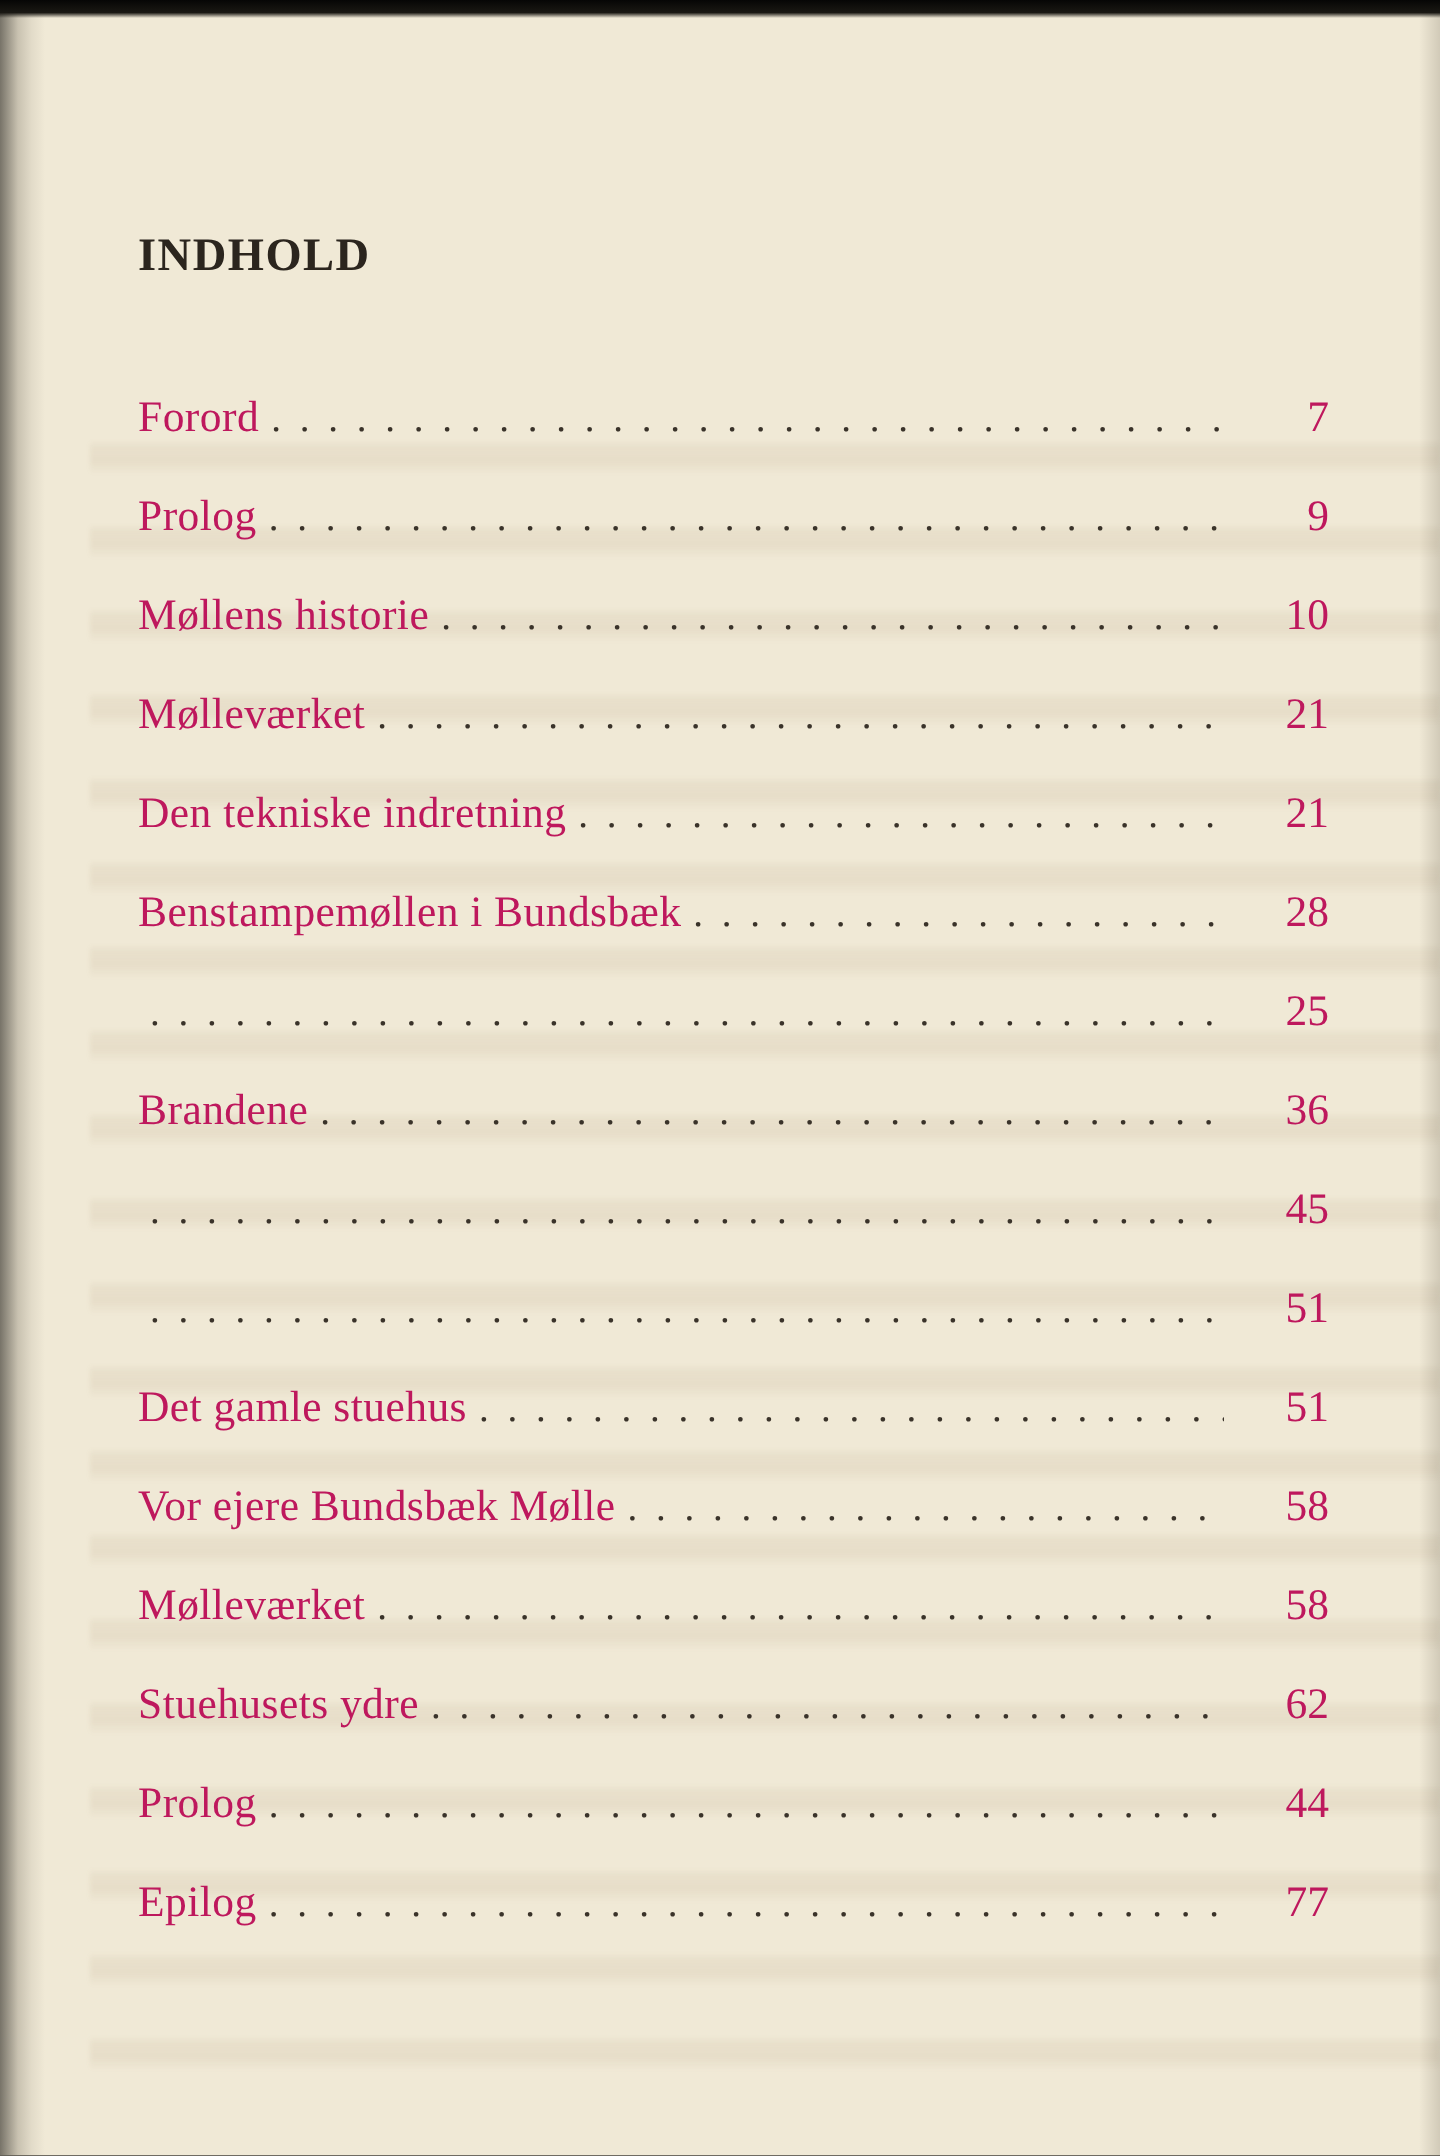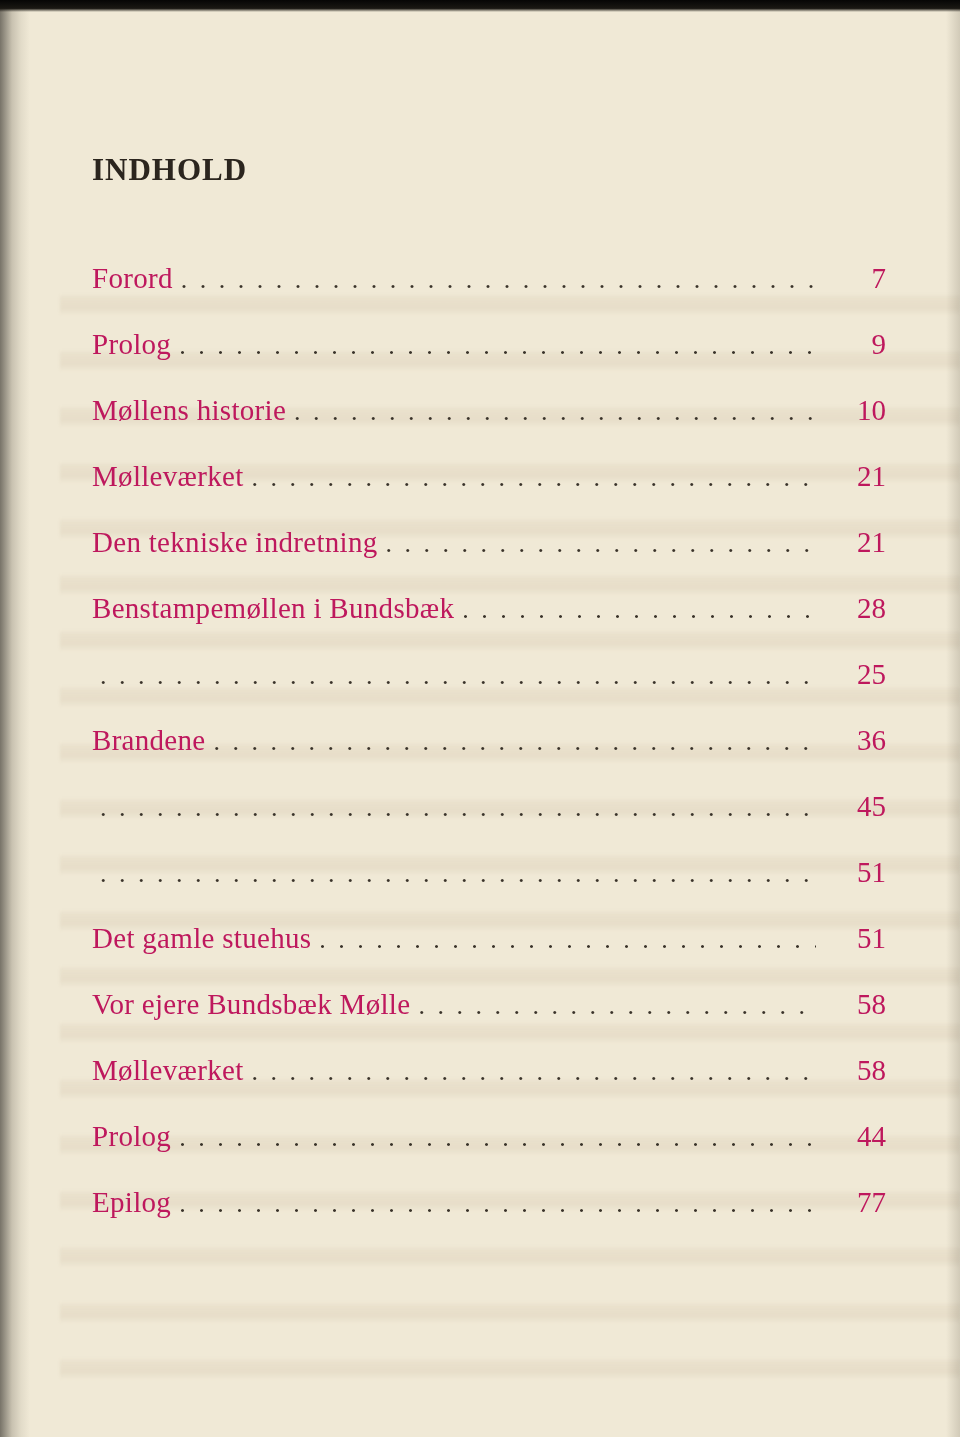--- a/index.html
+++ b/index.html
@@ -189,20 +189,25 @@
           <span class="toc-title">Vor ejere Bundsbæk Mølle</span>
           <span class="leader"></span>
           <span class="toc-page">58</span>
         </div>
         <div class="toc-row">
           <span class="toc-title">Mølleværket</span>
           <span class="leader"></span>
           <span class="toc-page">58</span>
         </div>
         <div class="toc-row">
+          <span class="toc-title">Stuehusets ydre</span>
+          <span class="leader"></span>
+          <span class="toc-page">62</span>
+        </div>
+        <div class="toc-row">
           <span class="toc-title">Prolog</span>
           <span class="leader"></span>
           <span class="toc-page">44</span>
         </div>
         <div class="toc-row">
           <span class="toc-title">Epilog</span>
           <span class="leader"></span>
           <span class="toc-page">77</span>
         </div>
       </div>

